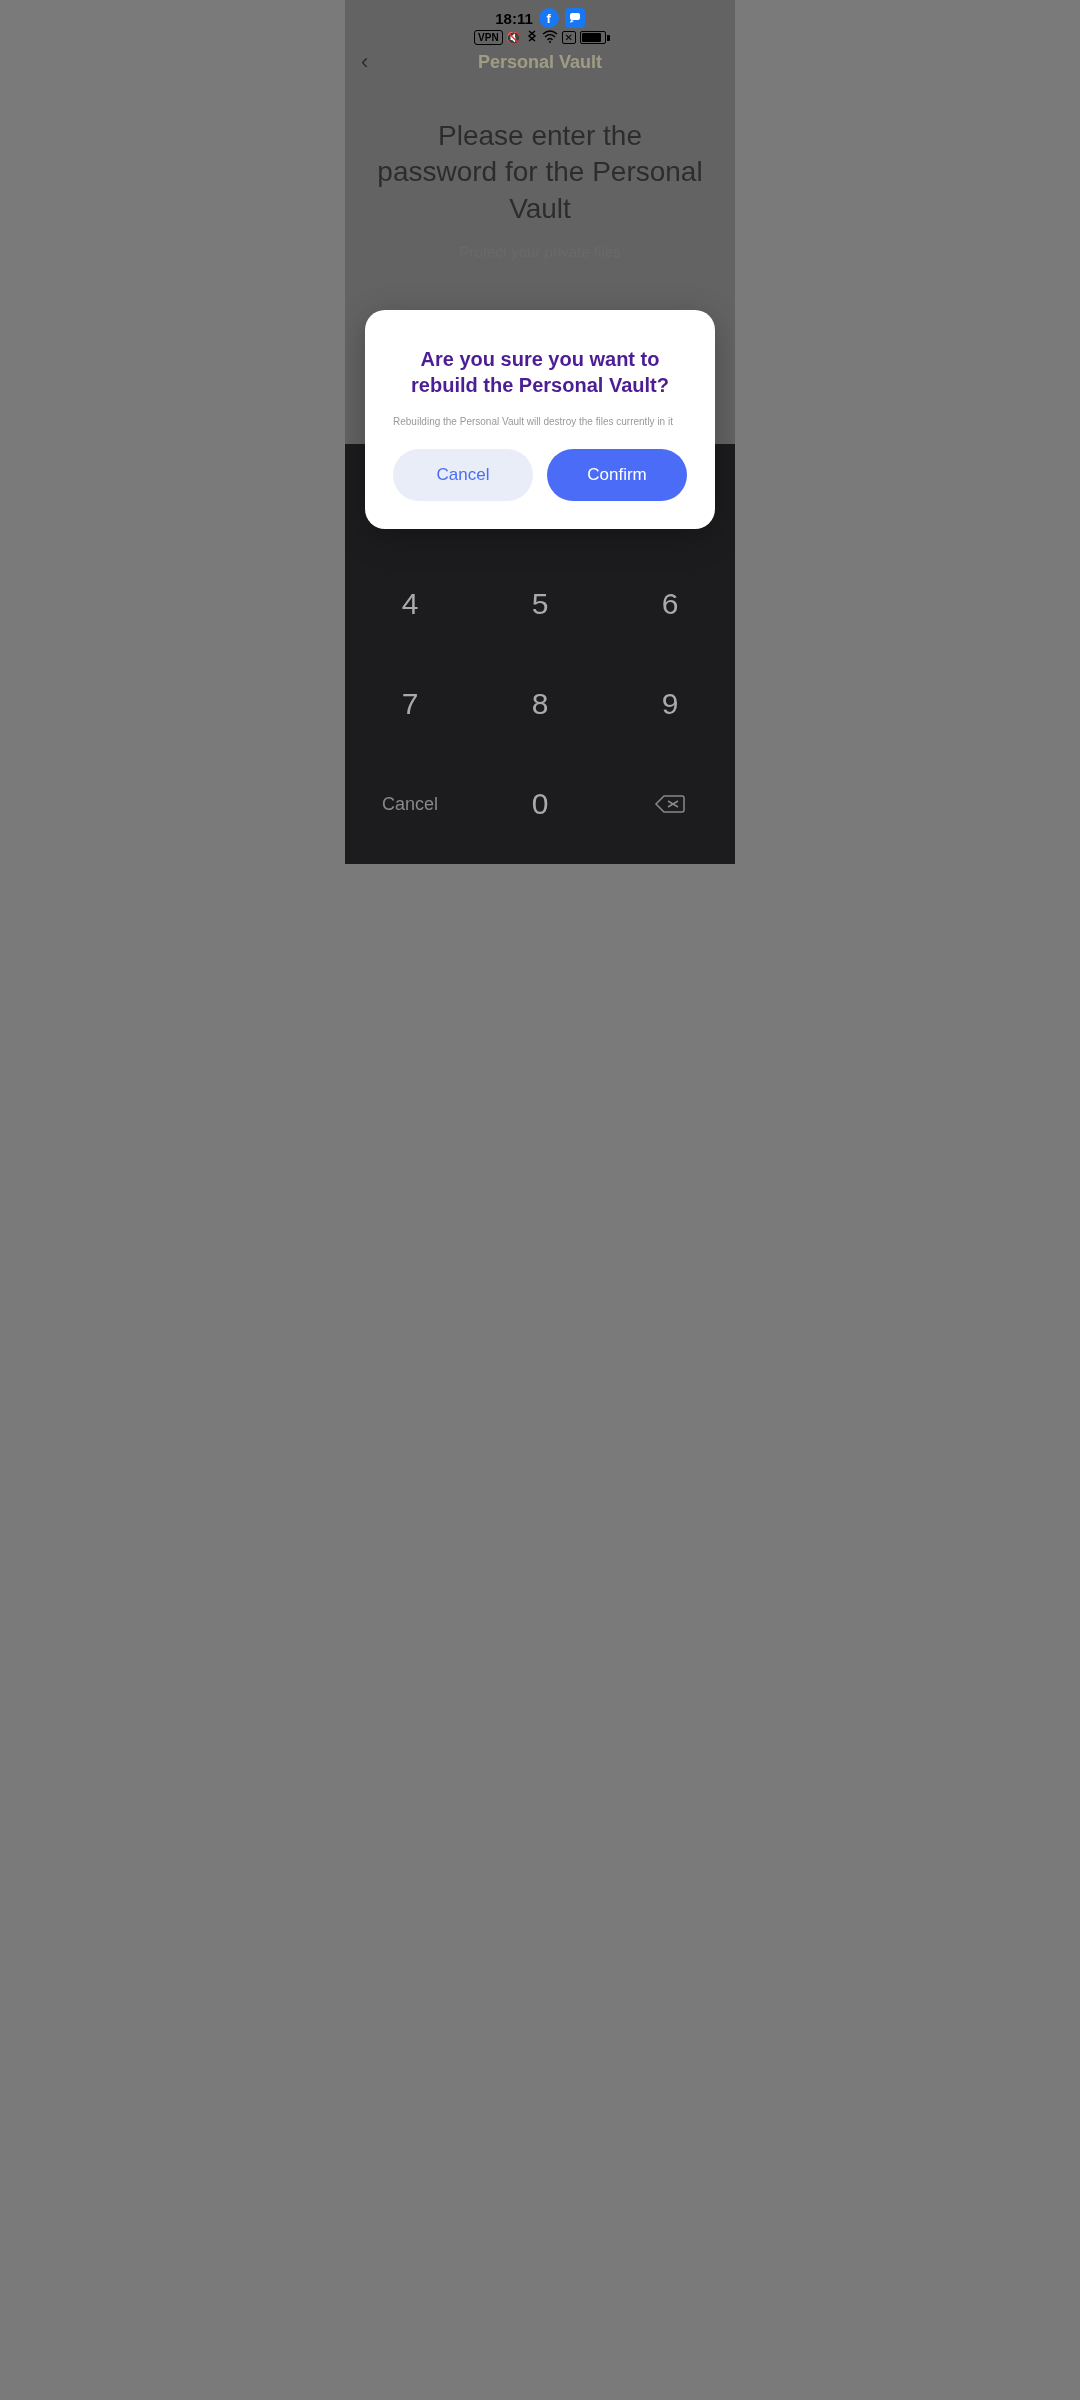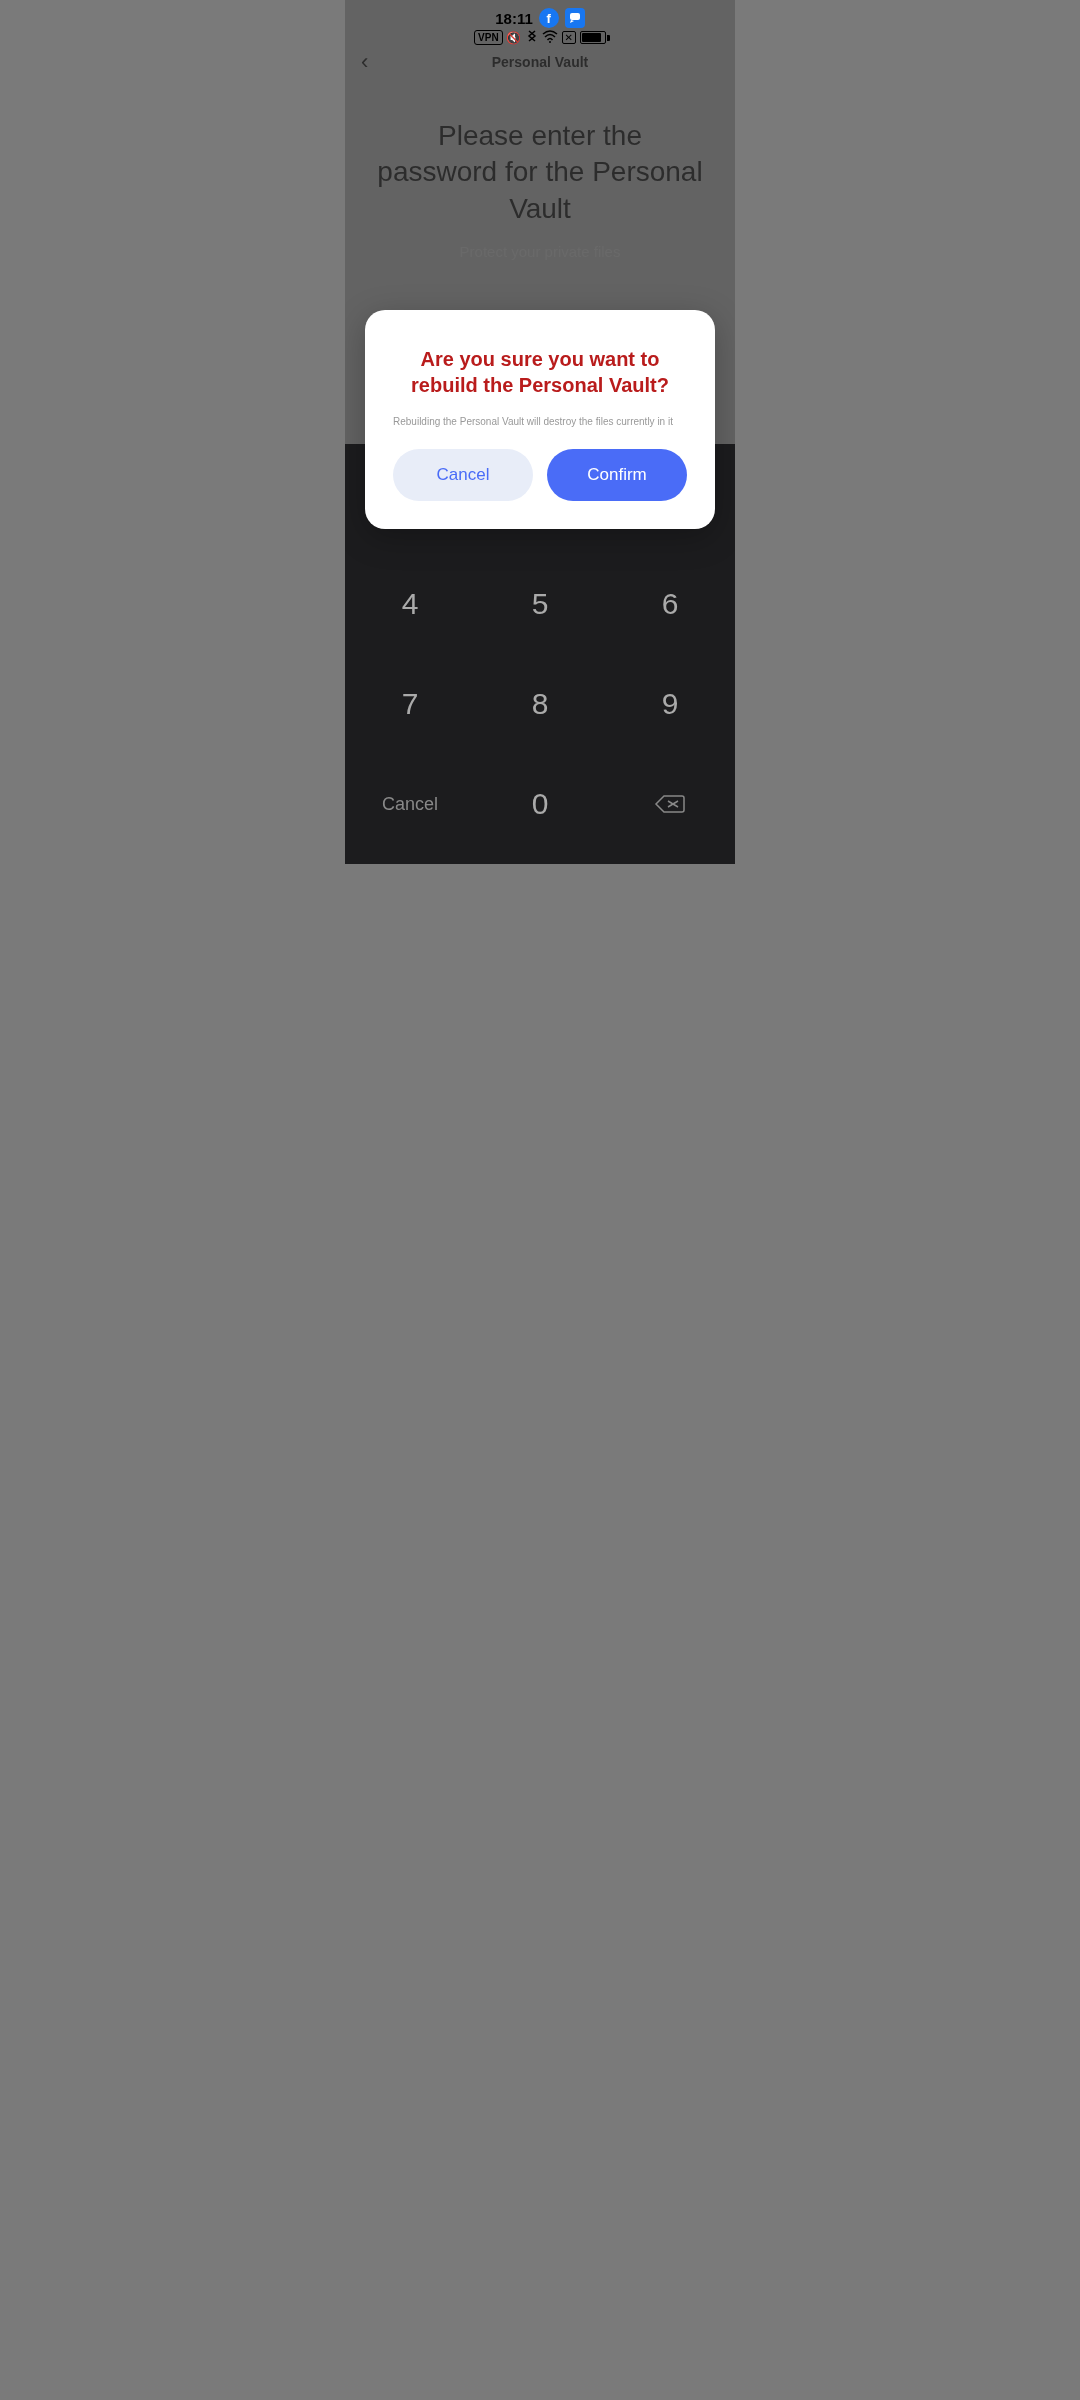--- a/index.html
+++ b/index.html
@@ -116,23 +116,23 @@
     }
     .back-button {
       position: absolute;
       left: 16px;
       font-size: 22px;
       color: #000;
       cursor: pointer;
       font-weight: 300;
     }
     .header-title {
-      font-size: 14px;
+      font-size: 18px;
       font-weight: 700;
-      color: #000000;
+      color: #fef9c3;
       text-align: center;
     }
 
     
     .main-content {
       padding: 30px 30px 20px;
       text-align: center;
     }
     .main-title {
       font-size: 28px;
@@ -164,21 +164,21 @@
       right: 20px;
       background: #ffffff;
       border-radius: 20px;
       padding: 36px 28px 28px;
       z-index: 20;
       box-shadow: 0 8px 32px rgba(0,0,0,0.25);
     }
     .dialog-title {
       font-size: 20px;
       font-weight: 700;
-      color: #b91c1c;
+      color: #4c1d95;
       text-align: center;
       line-height: 1.3;
       margin-bottom: 16px;
     }
     .dialog-message {
       font-size: 10px;
       color: #999;
       text-align: left;
       line-height: 1.5;
       margin-bottom: 20px;

